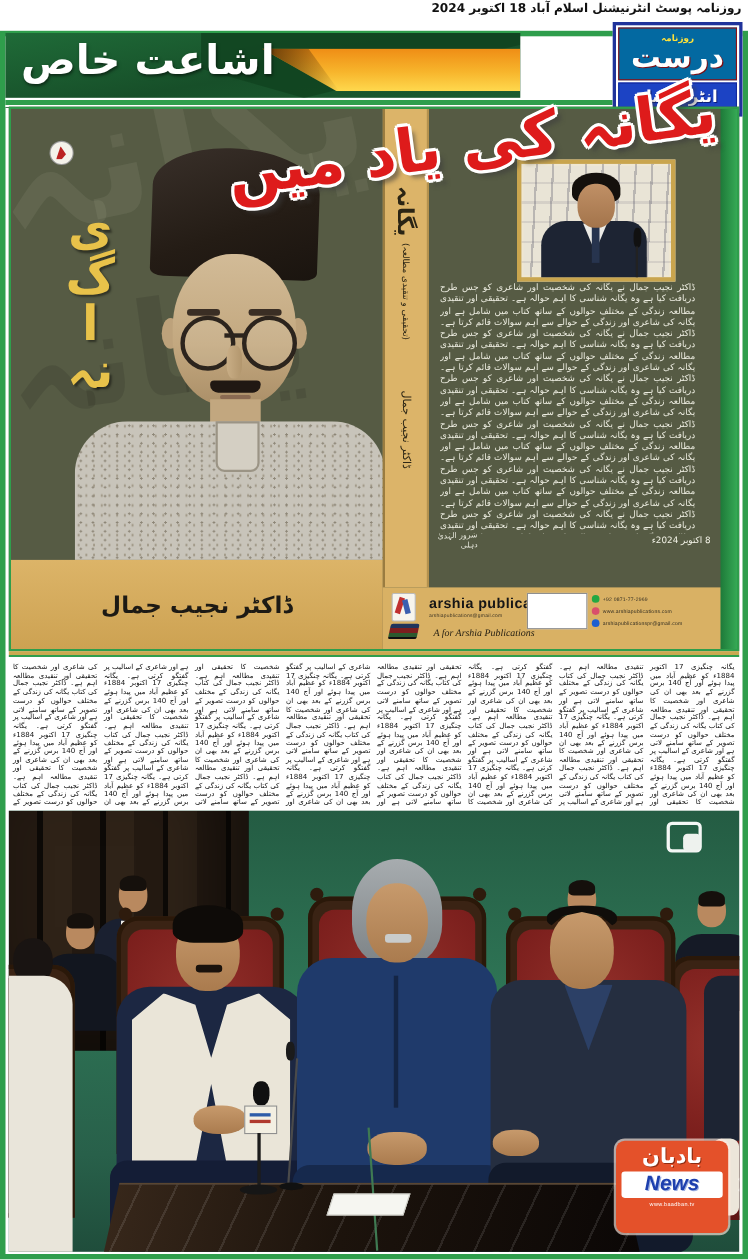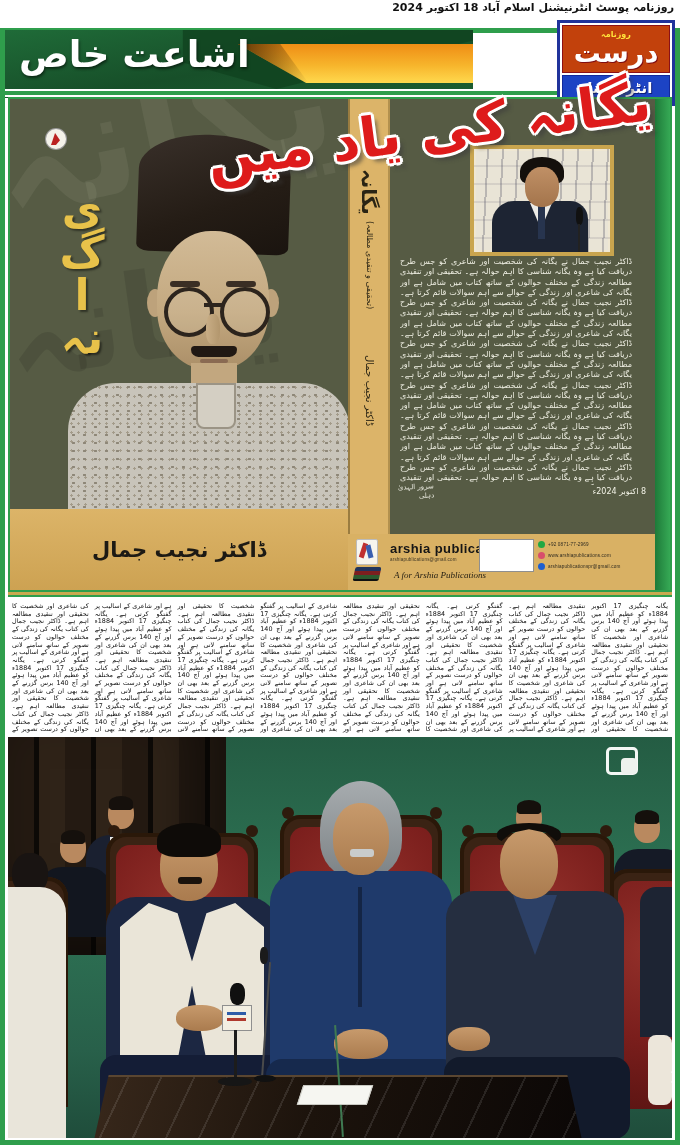--- a/index.html
+++ b/index.html
@@ -26,21 +26,21 @@
           background:linear-gradient(90deg,rgba(70,40,5,.85),rgba(70,40,5,0));
           clip-path:polygon(0 0,60% 0,100% 100%,29% 100%);}
   #banner-title{position:absolute;left:14px;top:3px;font-size:37px;font-weight:bold;color:#fff;
           font-family:"DejaVu Sans",sans-serif;direction:rtl;text-shadow:1px 2px 3px rgba(0,0,0,.55);}
   #banner-stripes{left:5px;top:89px;width:552px;height:9px;
           background:linear-gradient(180deg,#fff 0 2px,#2f9e4c 2px 6px,#fff 6px 8px,#17512a 8px);}
 
   
   #masthead{left:557px;top:20px;width:118px;height:86px;border:3px solid #20339b;
             background:#fff;padding:2px;display:flex;flex-direction:column;box-sizing:border-box;}
-  #m-red{flex:1.9;background:#c2410c;display:flex;flex-direction:column;align-items:center;justify-content:center;border:1px solid #8c1016;}
+  #m-red{flex:1.9;background:#0369a1;display:flex;flex-direction:column;align-items:center;justify-content:center;border:1px solid #8c1016;}
   #m-daily{font-size:8px;color:#ffe23a;font-weight:bold;line-height:9px;}
   #m-post{font-size:27px;color:#fff;font-weight:bold;line-height:28px;text-shadow:1px 1px 0 #7e0d12;}
   #m-blue{flex:1;background:#1c43c4;margin-top:2px;display:flex;align-items:center;justify-content:center;border:1px solid #12299b;}
   #m-intl{font-size:15px;color:#fff;font-weight:bold;text-shadow:1px 1px 0 #0c1e77;}
 
   
   #feature{left:8px;top:97px;width:664px;height:495px;background:#565b44;
            border:2px solid #2f9e4c;box-sizing:border-box;overflow:hidden;}
   #green-strip{right:0;top:0;width:15px;height:100%;background:linear-gradient(90deg,#1e7a39,#36a955);}
 
@@ -411,16 +411,23 @@
   <div id="mic1-head" class="abs"></div>
   <div id="mic1-cube" class="abs"></div>
   <div id="mic1-pole" class="abs"></div>
   <div id="mic1-base" class="abs"></div>
   <div id="mic2-head" class="abs"></div>
   <div id="mic2-pole" class="abs"></div>
   <div id="mic2-base" class="abs"></div>
   <div id="cable" class="abs"></div>
   <div id="notepad" class="abs"></div>
 
+  <div id="baadban" class="abs">
+    <div id="bb-urdu">بادبان</div>
+    <div id="bb-news">
+      <span>News</span>
+    </div>
+    <div id="bb-site">www.baadban.tv</div>
+  </div>
   <div id="w1" class="wave"></div>
   <div id="w2" class="wave"></div>
   <div id="w3" class="wave"></div>
 </div>
 
 </body></html>

